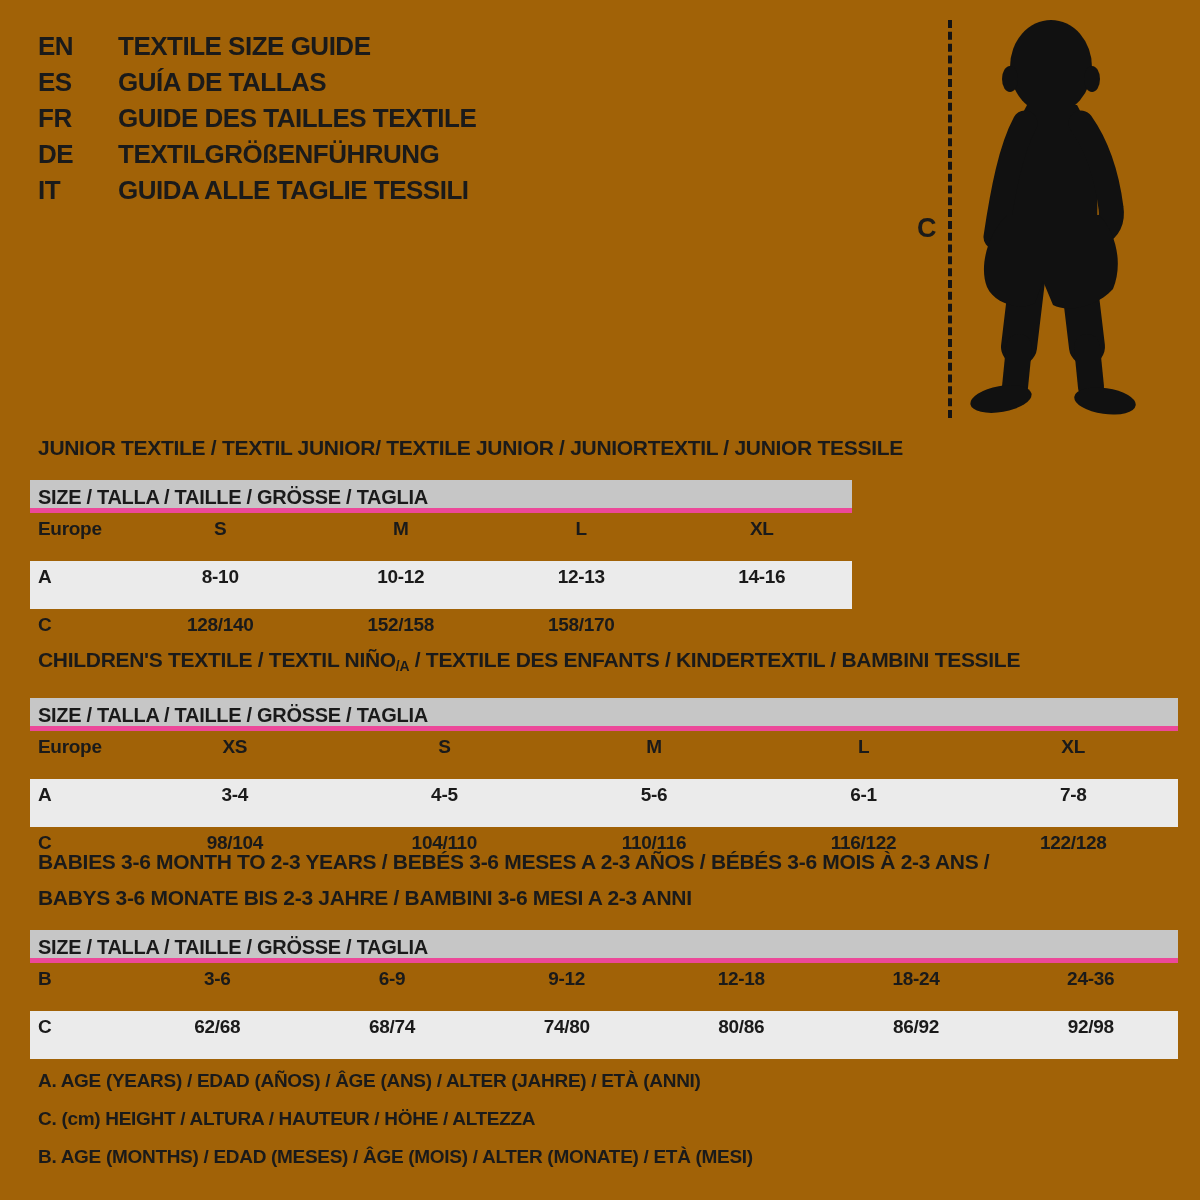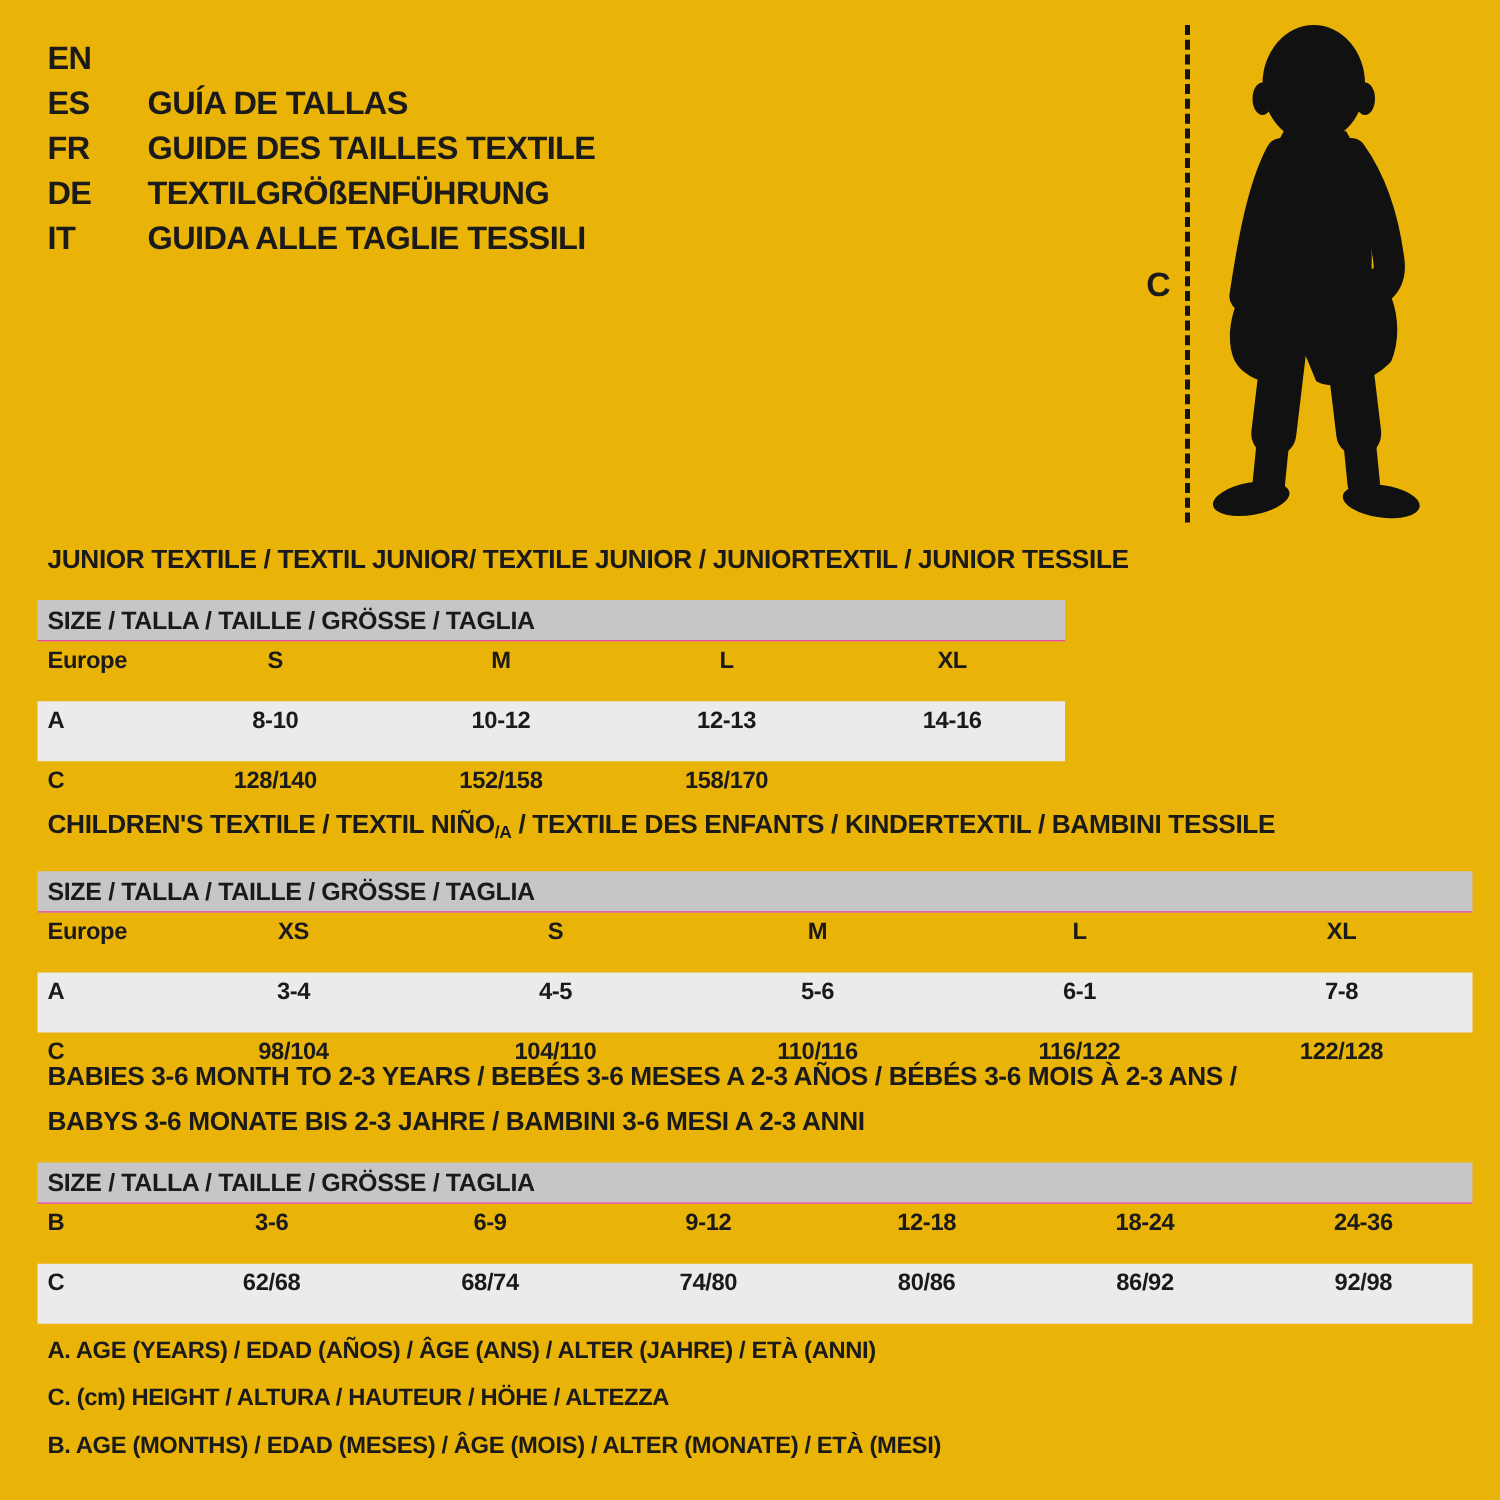--- a/index.html
+++ b/index.html
@@ -1,17 +1,17 @@
 <!DOCTYPE html>
 <html><head>
 <meta charset="utf-8">
 <style>
   html,body { margin:0; padding:0; background:#ffffff; }
   .page {
-    position:relative; width:1200px; height:1200px; background:#eab308;
+    position:relative; width:1200px; height:1200px; background:#a16207;
     font-family:"Liberation Sans", sans-serif; font-weight:bold; color:#1a1a1a;
     overflow:hidden;
   }
 
   
   .lang-list { position:absolute; left:38px; top:28px; }
   .lang-row { display:grid; grid-template-columns:80px auto; line-height:36px;
               font-size:26px; letter-spacing:-0.5px; white-space:nowrap; }
 
   
@@ -25,39 +25,40 @@
   .size-section { position:absolute; left:30px; }
   #section-junior   { top:430px; width:822px;  }
   #section-children { top:642px; width:1148px; }
   #section-babies   { top:844px; width:1148px; }
   .section-title { font-size:21px; line-height:36px; margin:0 0 0 8px;
                    letter-spacing:-0.3px; white-space:nowrap; }
   .section-title .sub { font-size:14px; vertical-align:-4px; }
   .size-table { margin-top:14px; }
   .size-bar { height:33px; line-height:34px; background:#c6c6c6; padding-left:8px;
               font-size:20px; letter-spacing:-0.3px; box-sizing:border-box;
-              border-bottom:1px solid #ec4899; white-space:nowrap; overflow:hidden; }
+              border-bottom:5px solid #ec4899; white-space:nowrap; overflow:hidden; }
   .size-row { display:grid; height:48px; line-height:32px; font-size:19px;
               letter-spacing:-0.3px; }
   .size-row.shaded { background:#ebebeb; }
   .row-label { padding-left:8px; text-align:left; }
   .cell { text-align:center; }
 
   
   .legend { position:absolute; left:38px; top:1062px; }
   .legend-line { font-size:19px; line-height:38px; letter-spacing:-0.3px; white-space:nowrap; }
 </style>
 </head>
 <body>
 
 <div class="page">
 
   <div class="lang-list" id="langList">
       <div class="lang-row">
         <span class="lang-code">EN</span>
+        <span class="lang-label">TEXTILE SIZE GUIDE</span>
       </div>
       <div class="lang-row">
         <span class="lang-code">ES</span>
         <span class="lang-label">GUÍA DE TALLAS</span>
       </div>
       <div class="lang-row">
         <span class="lang-code">FR</span>
         <span class="lang-label">GUIDE DES TAILLES TEXTILE</span>
       </div>
       <div class="lang-row">

